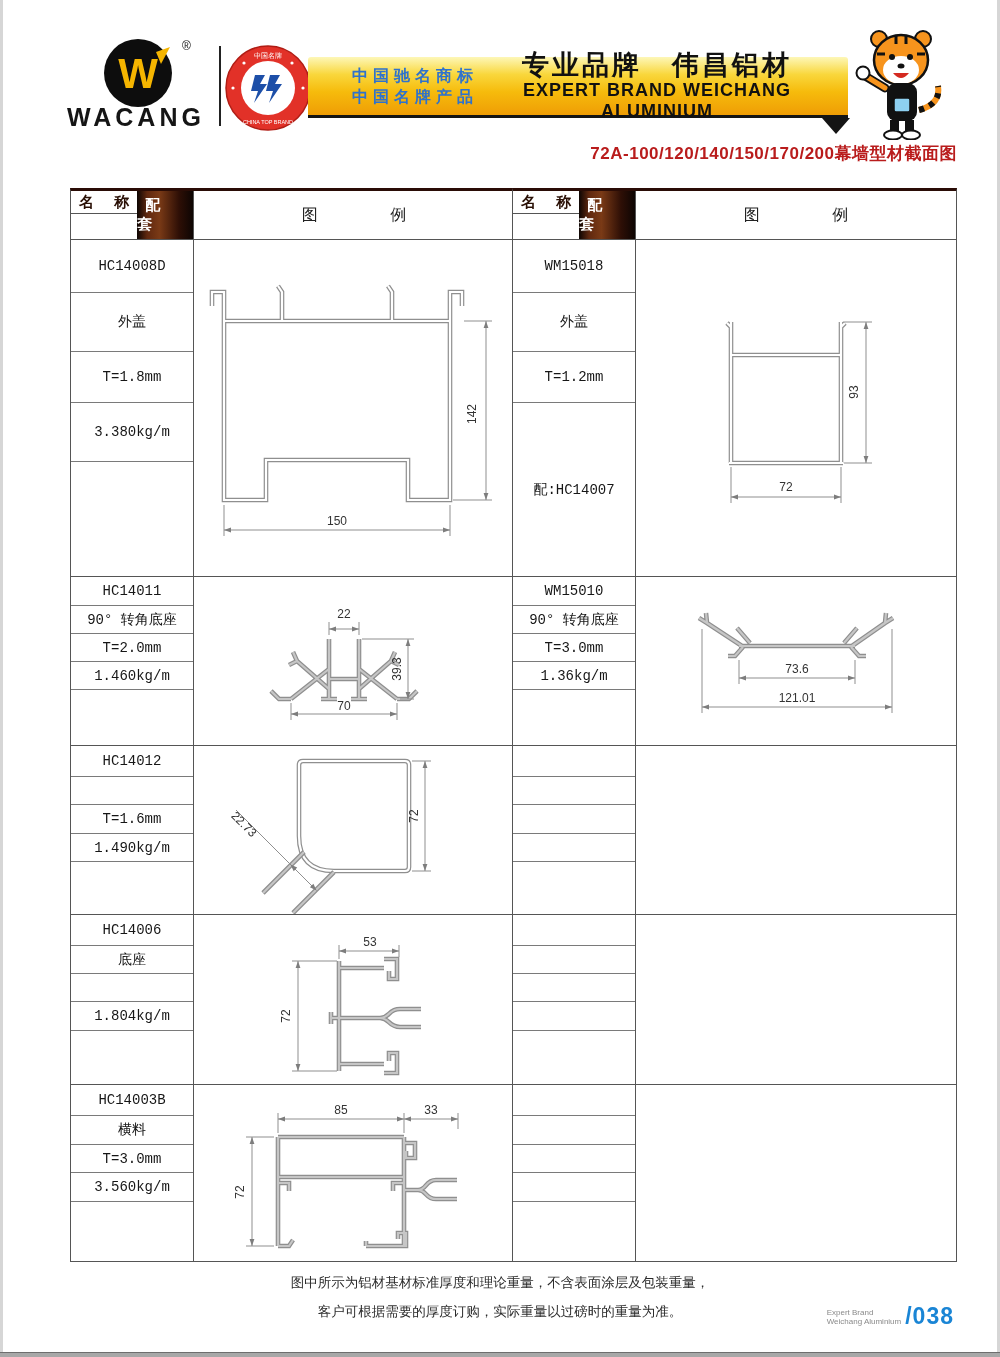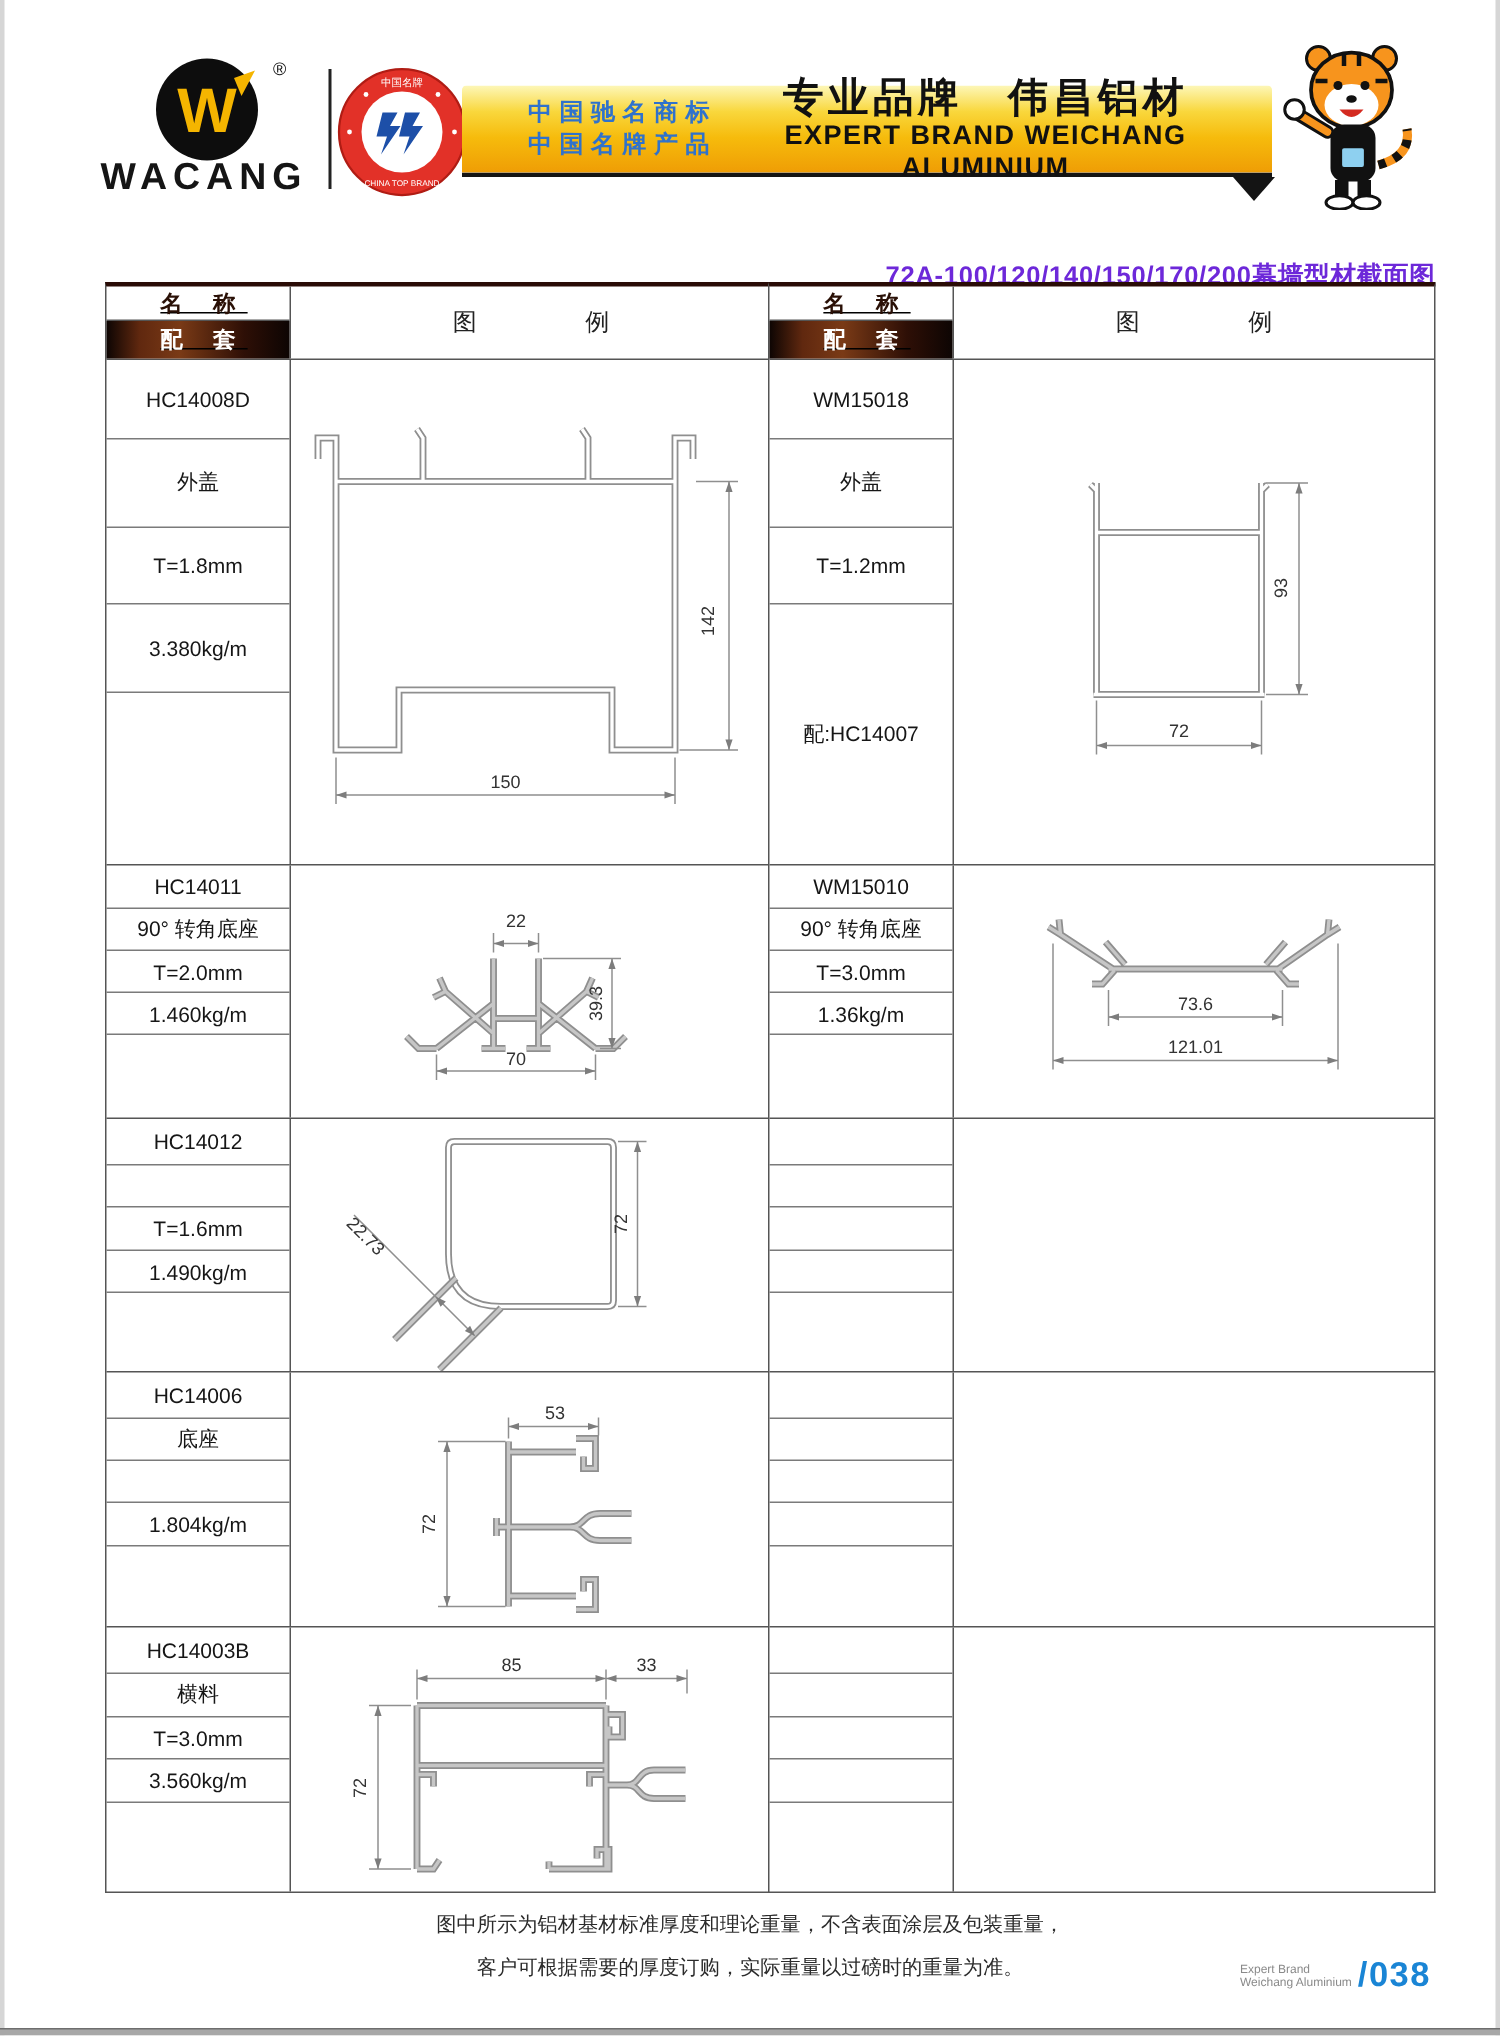--- a/index.html
+++ b/index.html
@@ -18,40 +18,40 @@
             border-bottom:3px solid #141414; border-radius:3px 3px 0 0; }
   .banner-tail { position:absolute; left:822px; top:118px; width:0; height:0;
                  border-left:14px solid transparent; border-right:14px solid transparent; border-top:16px solid #141414; }
   .banner-left { width:158px; padding-left:12px; }
   .banner-left div { font-size:16px; font-weight:bold; color:#2f72cc; letter-spacing:5px; line-height:21px; white-space:nowrap;margin-left:32px; }
   .banner-main { flex:1; text-align:center; }
   .banner-title { font-size:27px; font-weight:bold; color:#111; letter-spacing:3px; line-height:30px; white-space:nowrap; }
   .banner-sub { font-size:18px; font-weight:bold; color:#111; letter-spacing:1px; }
   .tiger-svg { position:absolute; left:843px; top:26px; }
 
-  .page-title { position:absolute; right:43px; top:172px; font-size:17px; font-weight:bold; color:#6d28d9; letter-spacing:0.5px; }
+  .page-title { position:absolute; right:43px; top:142px; font-size:17px; font-weight:bold; color:#b91c1c; letter-spacing:0.5px; }
 
   
   .ptable { position:absolute; top:188px; width:445px; height:1074px; border:1px solid #555;
             border-top:3px solid #2a0c06; background:#fff; display:flex; flex-direction:column; }
   .ptable.lft { left:70px; } .ptable.rgt { left:512px; }
   .thead { height:49px; border-bottom:1px solid #555; display:flex; flex:none; }
-  .thead-left { width:123px; border-right:1px solid #555; display:flex; flex-direction:column;text-decoration:underline; }
+  .thead-left { width:123px; border-right:1px solid #555; display:flex; flex-direction:row; }
   .th-name { height:23px; border-bottom:1px solid #555; display:flex; align-items:center; justify-content:center;
              font-size:15px; font-weight:bold; color:#2a1006; letter-spacing:8px; text-indent:8px; }
   .th-fit  { flex:1; display:flex; align-items:center; justify-content:center; color:#fff; font-size:15px; font-weight:bold;
              letter-spacing:8px; text-indent:8px;
              background:linear-gradient(90deg,#0d0503 0%,#60280f 18%,#7a3a16 40%,#2e0f06 75%,#0d0503 100%); }
   .th-legend { flex:1; display:flex; align-items:center; justify-content:center; font-size:16px; color:#222;
                letter-spacing:34px; text-indent:34px; }
   .block { display:flex; border-bottom:1px solid #555; flex:none; }
   .block.last { border-bottom:none; flex:1; }
   .labels { width:123px; border-right:1px solid #555; display:flex; flex-direction:column; }
   .lrow { border-bottom:1px solid #7a7a7a; display:flex; align-items:center; justify-content:center;
-          font-size:14px; color:#161616; flex:none; text-align:center; }
+          font-size:14px; color:#161616; flex:none; text-align:center;font-family:Liberation Mono, monospace; }
   .lrow:last-child { border-bottom:none; flex:1; }
   .diag { flex:1; position:relative; }
   .diag svg { position:absolute; left:0; top:0; }
 
   
   .dk { stroke:#8f8f8f; stroke-width:4.6; fill:none; stroke-linejoin:miter; stroke-linecap:butt; }
   .wt { stroke:#ffffff; stroke-width:2.2; fill:none; stroke-linejoin:miter; stroke-linecap:butt; }
   .gy { stroke:#c6c6c6; stroke-width:2.2; fill:none; stroke-linejoin:miter; stroke-linecap:butt; }
   .dim { stroke:#8f8f8f; stroke-width:1; fill:none; }
   .arw { fill:#7d7d7d; }

